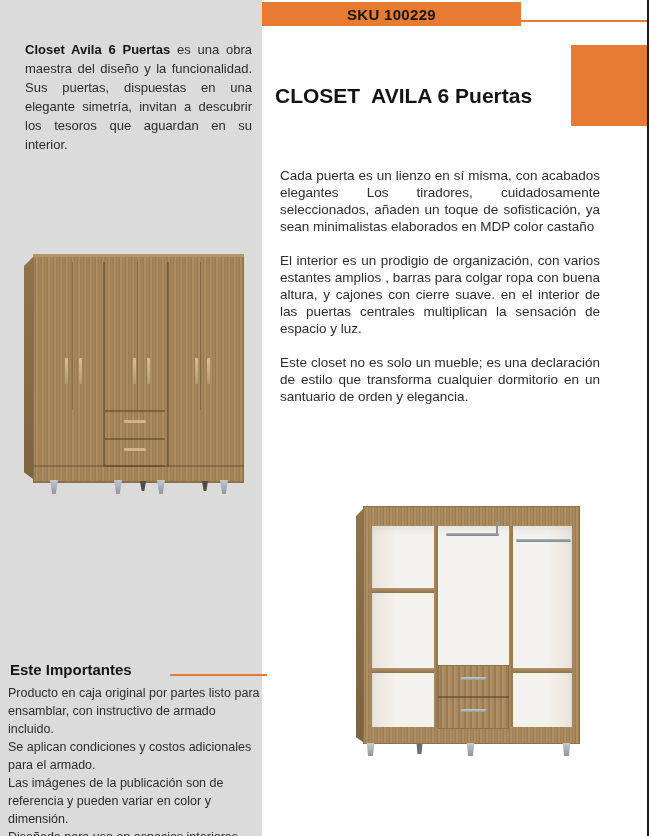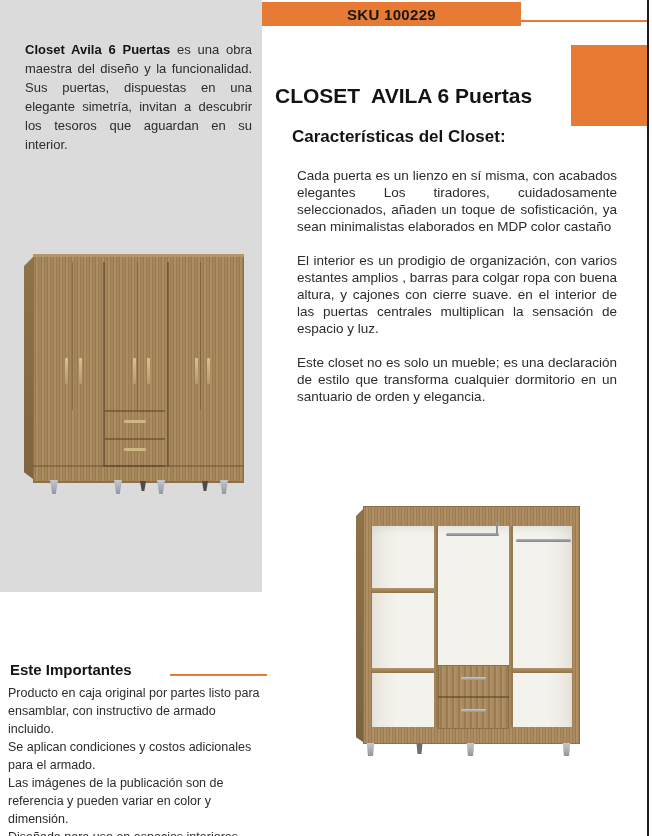--- a/index.html
+++ b/index.html
@@ -1,39 +1,39 @@
 <!DOCTYPE html>
 <html><head>
 <meta charset="utf-8">
 <style>
   html,body{margin:0;padding:0;background:#ffffff;}
   .page{position:relative;width:652px;height:836px;background:#ffffff;overflow:hidden;
         font-family:"Liberation Sans",sans-serif;color:#2c2c2c;}
   .abs{position:absolute;}
 
   
-  .sidebar{left:0;top:0;width:262px;height:592px;background:#dbdbdb;}
+  .sidebar{left:0;top:0;width:262px;height:836px;background:#dbdbdb;}
   .intro{left:25px;top:27px;width:227px;font-size:13px;line-height:19px;
          text-align:justify;color:#2c2c2c;}
   .intro b{color:#141414;font-weight:800;}
   .notes-heading{left:10px;top:661px;font-size:15px;font-weight:800;color:#141414;}
   .notes-rule{left:170px;top:674px;width:97px;height:2px;background:#e87b33;}
   .notes{left:8px;top:684px;width:253px;font-size:12.5px;line-height:18px;
          white-space:pre-line;color:#2c2c2c;}
 
   
   .sku-bar{left:262px;top:2px;width:259px;height:24px;background:#e87b33;
            display:flex;align-items:center;justify-content:center;}
   .sku-bar span{font-size:15px;font-weight:800;color:#161616;letter-spacing:.3px;}
   .accent-line{left:521px;top:20px;width:126px;height:2px;background:#e87b33;}
   .accent-square{left:571px;top:45px;width:77px;height:81px;background:#e87b33;}
   .right-border{left:647px;top:0;width:2px;height:836px;background:#1b1b1b;}
   .title{left:275px;top:84px;font-size:21px;font-weight:800;color:#131313;white-space:pre;}
   .section-heading{left:292px;top:127px;font-size:17px;font-weight:800;color:#131313;}
-  .paragraphs{left:297px;top:167px;width:320px;}
+  .paragraphs{left:280px;top:167px;width:320px;}
   .paragraphs p{margin:0 0 17px 0;font-size:13.5px;line-height:17px;text-align:justify;}
 
   
   .cw{left:24px;top:252px;width:220px;height:242px;}
   .cw-side{left:0;top:5px;width:9px;height:222px;background:linear-gradient(#8f7349,#7e6440);
            clip-path:polygon(0 4%,100% 0,100% 100%,0 97%);}
   .cw-body{left:9px;top:2px;width:211px;height:226px;
            background:repeating-linear-gradient(90deg,#a5865c 0 2px,#997a4f 2px 3px,#ad8d62 3px 5px,#9c7d52 5px 6px);
            border-top:3px solid #b4966a;
            box-shadow:inset -1px 0 0 #8b7049,inset 1px 0 0 #8b7049,inset 0 -2px 0 #8b7049;}
@@ -120,21 +120,20 @@
   </div>
 
   <div class="abs sku-bar">
     <span>SKU 100229</span>
   </div>
   <div class="abs accent-line"></div>
   <div class="abs accent-square"></div>
   <div class="abs right-border"></div>
 
   <h1 class="abs title" style="margin:0">CLOSET  AVILA 6 Puertas</h1>
-  <h2 class="abs section-heading" style="margin:0">Características del Closet:</h2>
 
   <div class="abs paragraphs">
     <p>Cada puerta es un lienzo en sí misma, con acabados elegantes Los tiradores, cuidadosamente seleccionados, añaden un toque de sofisticación, ya sean minimalistas elaborados en MDP color castaño</p>
     <p style="">El interior es un prodigio de organización, con varios estantes amplios , barras para colgar ropa con buena altura, y cajones con cierre suave. en el interior de las puertas centrales multiplican la sensación de espacio y luz.</p>
     <p>Este closet no es solo un mueble; es una declaración de estilo que transforma cualquier dormitorio en un santuario de orden y elegancia.</p>
   </div>
 
   <div class="abs ow" title="Closet Avila 6 puertas (interior)">
     <div class="abs ow-side"></div>
     <div class="abs ow-body"></div>

